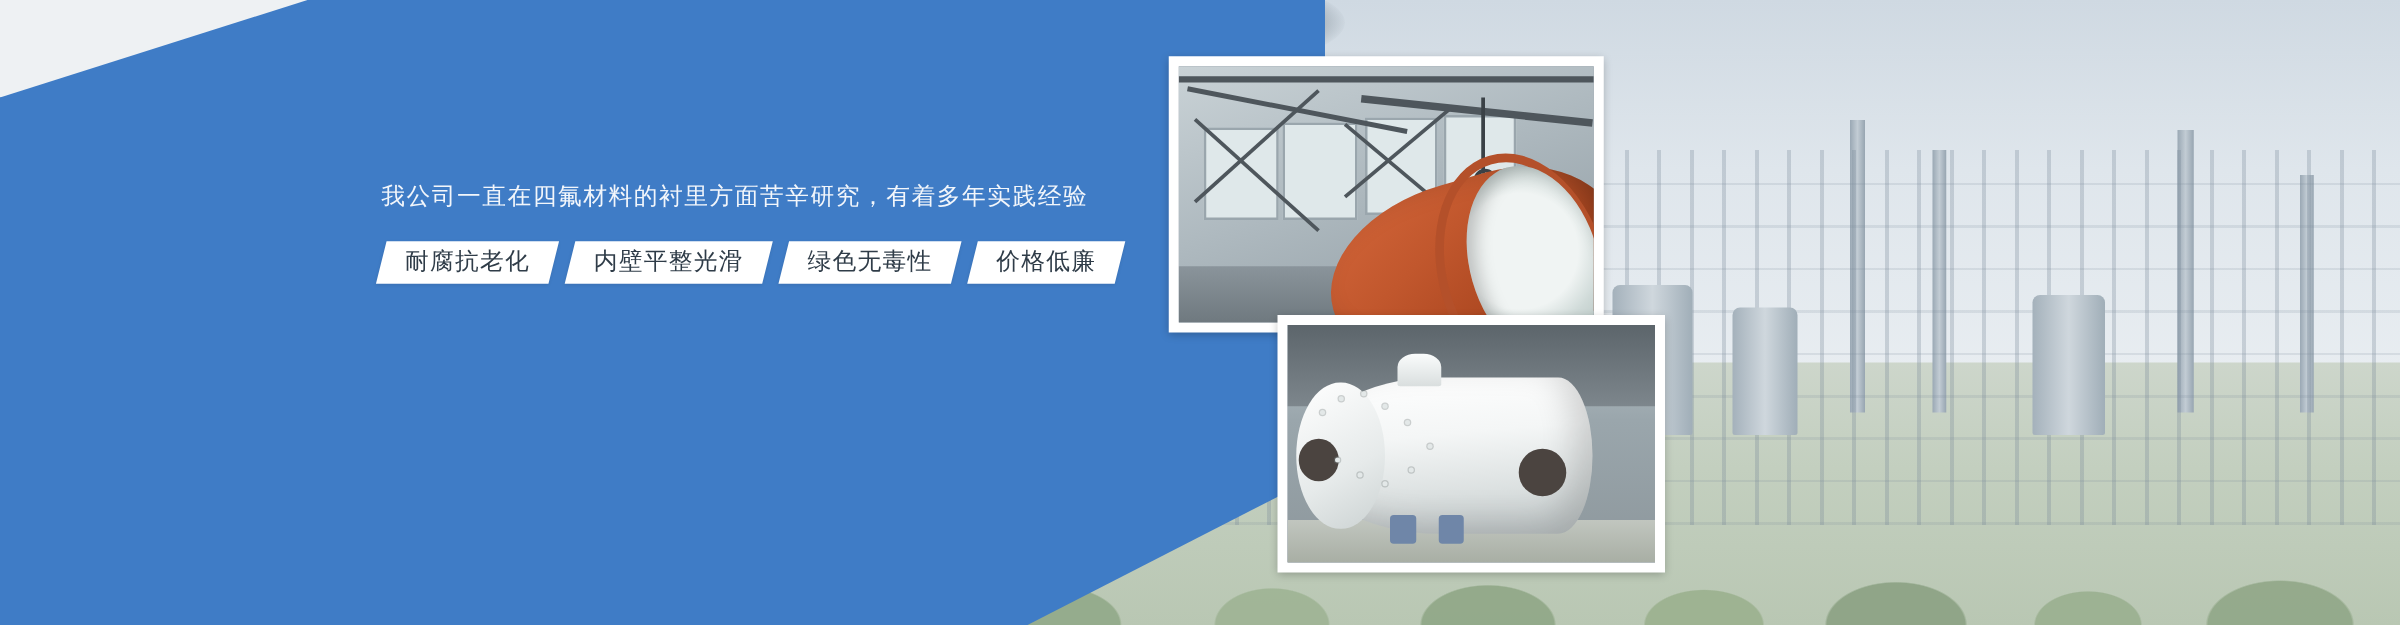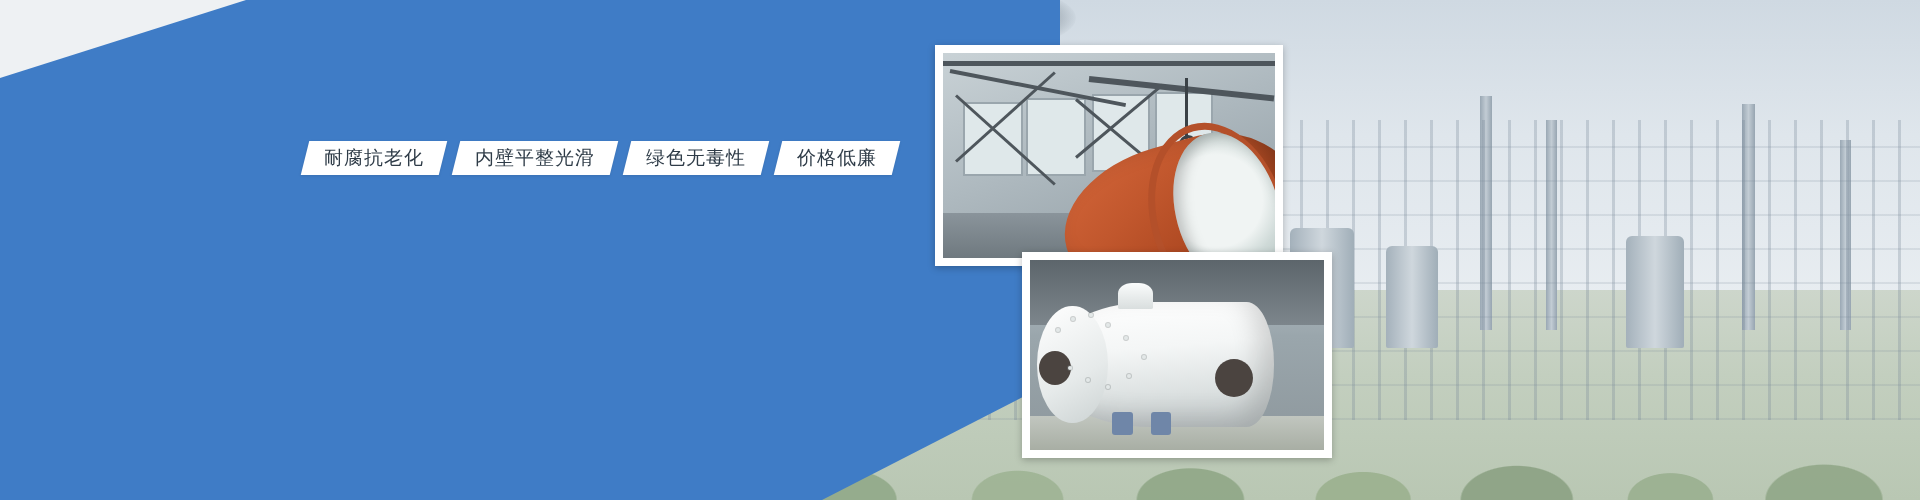--- a/index.html
+++ b/index.html
@@ -137,20 +137,21 @@
     <div class="bg-trees"></div>
   </div>
 
   <div class="blue-panel"></div>
   <div class="white-wedge-tl"></div>
   <div class="white-wedge-br"></div>
 
   <div class="copy">
 
 
+    <div class="subtitle">我公司一直在四氟材料的衬里方面苦辛研究，有着多年实践经验</div>
 
     <div class="tags">
       <div class="tag"><span>耐腐抗老化</span></div>
       <div class="tag"><span>内壁平整光滑</span></div>
       <div class="tag"><span>绿色无毒性</span></div>
       <div class="tag"><span>价格低廉</span></div>
     </div>
   </div>
 
   <div class="photo photo-a">

